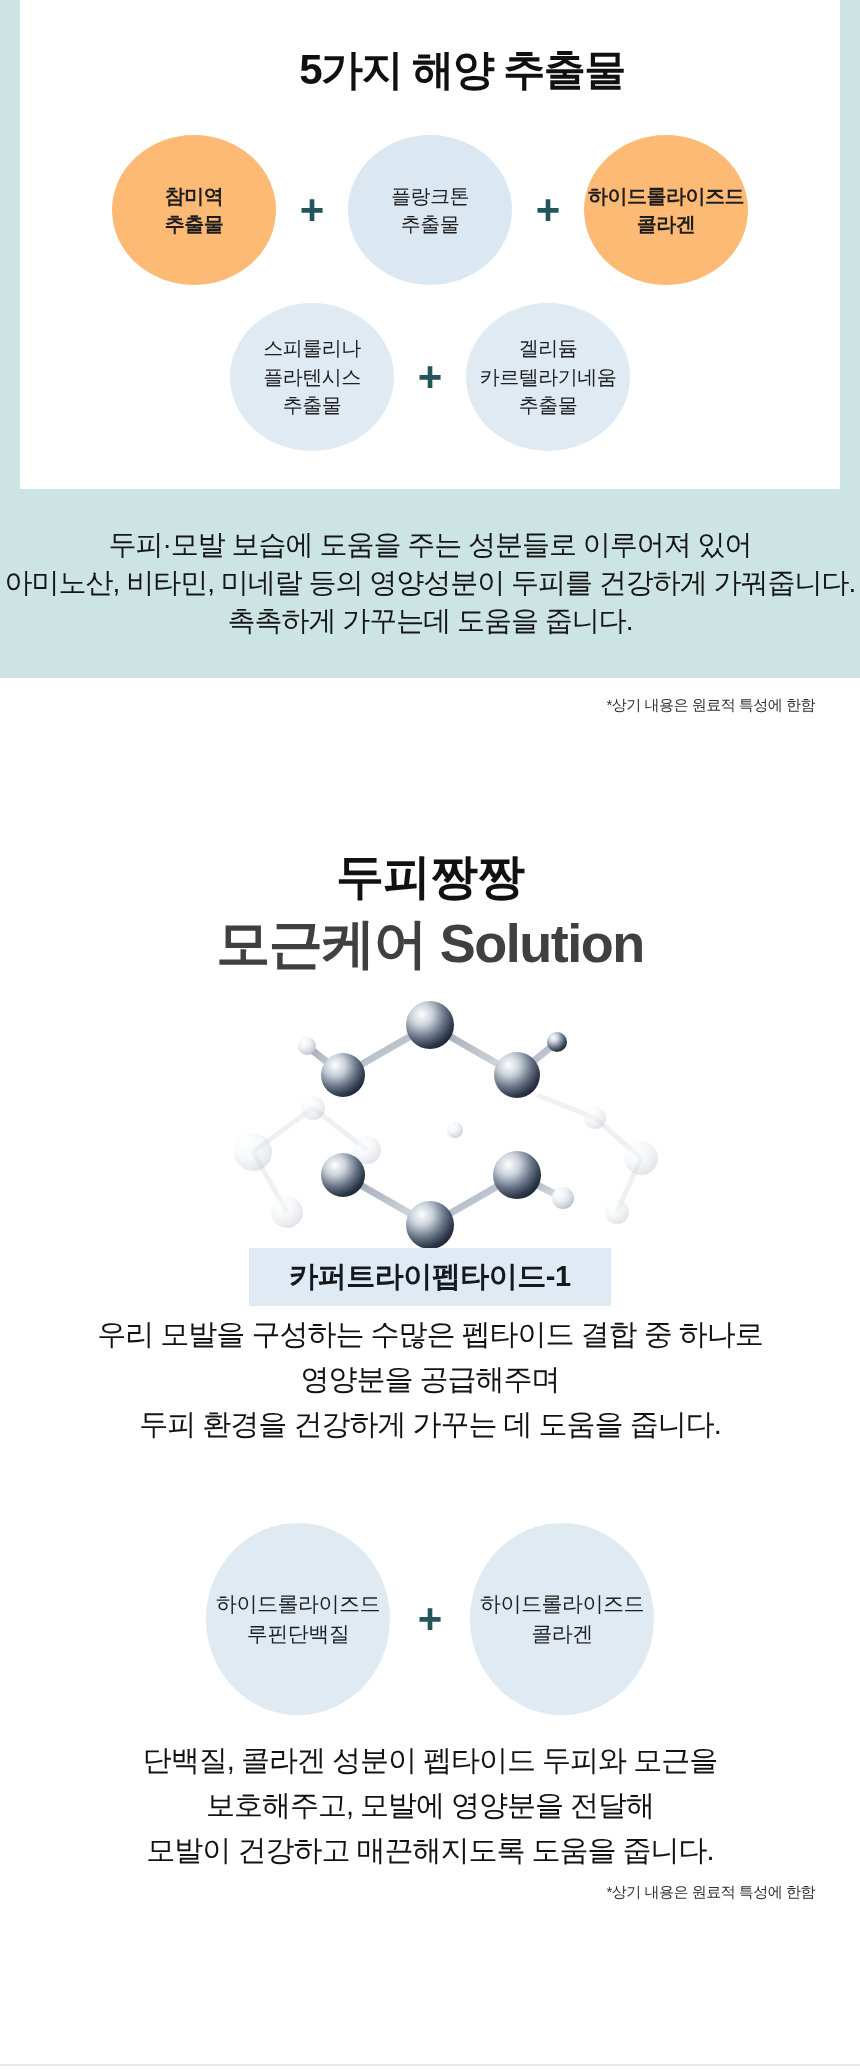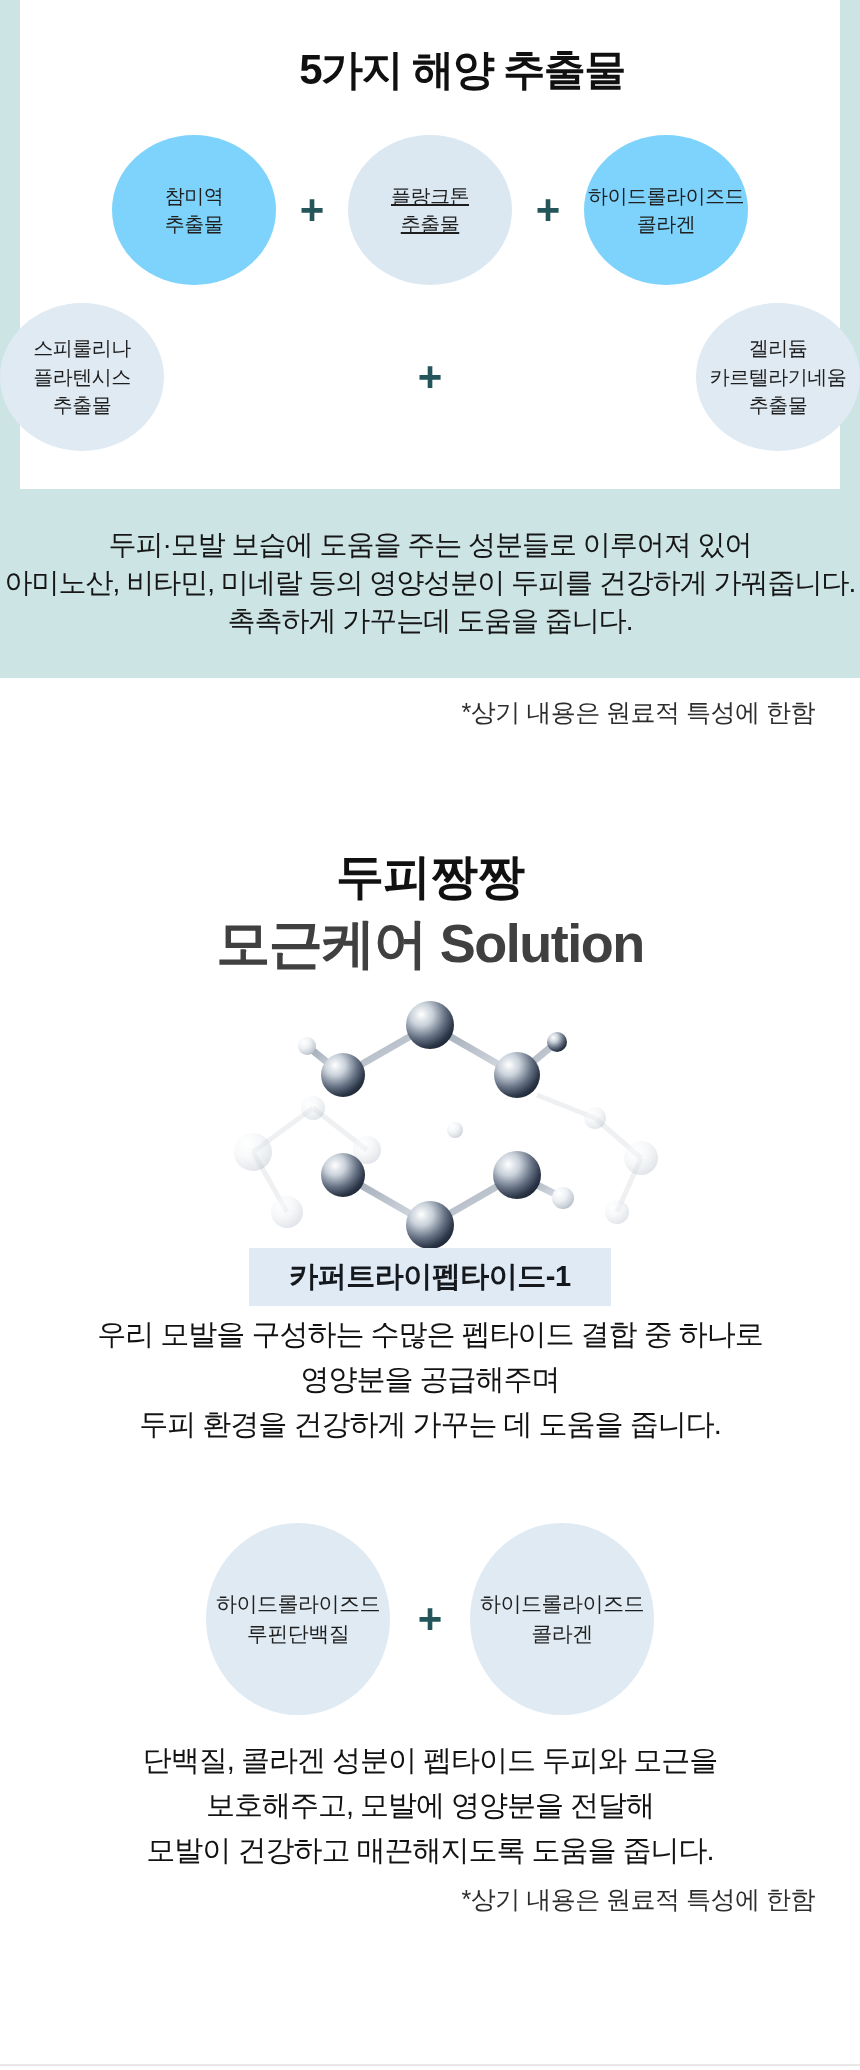--- a/index.html
+++ b/index.html
@@ -11,40 +11,40 @@
   }
   
   .bg-band{position:absolute;left:0;top:0;width:860px;height:678px;background:#cde4e5;}
   .card{position:absolute;left:20px;top:0;width:820px;height:489px;background:#ffffff;}
   .marine-title{
     position:absolute;left:0;top:42px;width:100%;text-align:center;
     font-size:42px;font-weight:700;letter-spacing:-1.5px;color:#101010;margin-left:32px;
   }
   .circle-row{position:absolute;left:0;width:100%;display:flex;justify-content:center;align-items:center;}
   .row1{top:135px;}
-  .row2{top:303px;justify-content:space-between;}
+  .row2{top:303px;}
   .ellipse{
     width:164px;height:150px;border-radius:50%;
     display:flex;align-items:center;justify-content:center;text-align:center;
     font-size:20px;line-height:1.42;font-weight:500;color:#1e1e1e;letter-spacing:-0.5px;
   }
   .row2 .ellipse{height:148px;}
-  .teal{background:#7dd3fc;}
-  .blue{background:#dce8f1;text-decoration:underline;}
+  .teal{background:#fdba74;font-weight:bold;}
+  .blue{background:#dce8f1;}
   .blue2{background:#dfeaf3;}
   .plus-cell{width:72px;display:flex;align-items:center;justify-content:center;}
   .plus{font-size:42px;font-weight:700;color:#24555a;line-height:1;}
   .pre{white-space:pre-line;}
   .band-text{
     position:absolute;left:0;top:526px;width:100%;text-align:center;
     font-size:28px;line-height:38px;font-weight:500;color:#161616;letter-spacing:-1px;
   }
   .disclaimer{
     position:absolute;right:45px;text-align:right;
-    font-size:25px;font-weight:400;color:#2d2d2d;letter-spacing:-0.5px;
+    font-size:15px;font-weight:400;color:#2d2d2d;letter-spacing:-0.5px;
   }
   .disc1{top:696px;}
   .disc2{top:1883px;}
   
   .rc-title1{
     position:absolute;left:0;top:845px;width:100%;text-align:center;
     font-size:48px;font-weight:600;letter-spacing:-1px;color:#111;
   }
   .rc-title2{
     position:absolute;left:0;top:908px;width:100%;text-align:center;

